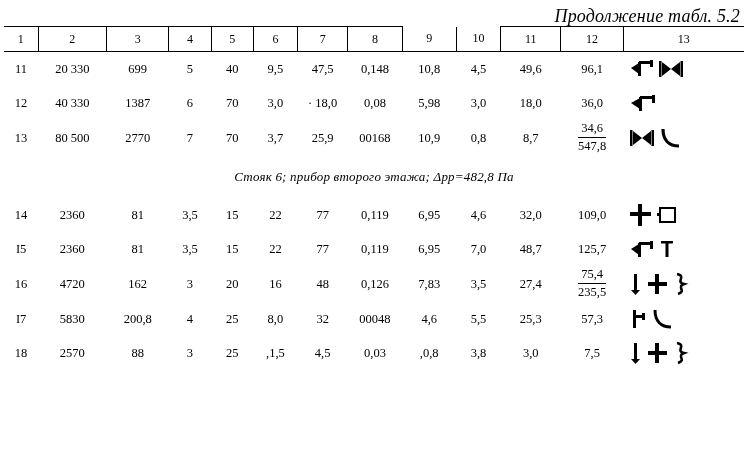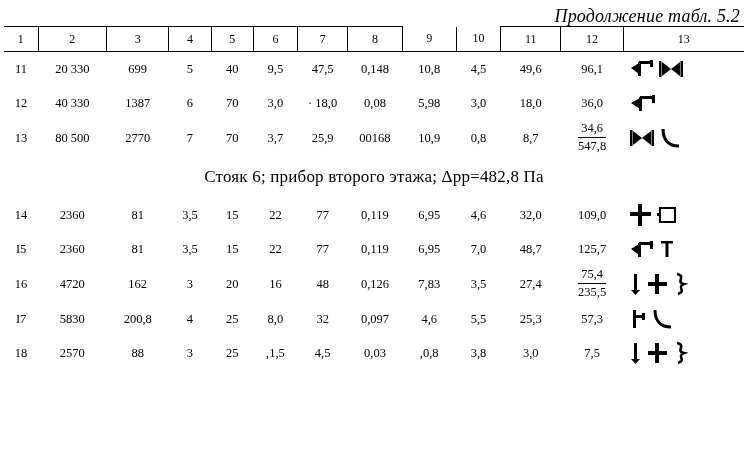--- a/index.html
+++ b/index.html
@@ -82,21 +82,22 @@
     border-bottom: 1.2px solid #000;
     padding: 0 2px 1px 2px;
     display: block;
   }
   .sum .bot {
     display: block;
     padding-top: 1px;
   }
   .sectionrow td {
     height: 42px;
-    font-size: 17px;
+    font-style: italic;
+    font-size: 13px;
     text-align: center;
   }
   .sectionrow .lbl { letter-spacing: 0.2px; }
   .symwrap {
     display: flex;
     align-items: center;
     justify-content: flex-start;
     gap: 4px;
     padding-left: 6px;
     height: 100%;
@@ -329,21 +330,21 @@
 
 
       <tr class="data">
         <td>I7</td>
         <td>5830</td>
         <td>200,8</td>
         <td>4</td>
         <td>25</td>
         <td>8,0</td>
         <td>32</td>
-        <td>0,097</td>
+        <td>00048</td>
         <td>4,6</td>
         <td>5,5</td>
         <td>25,3</td>
         <td>57,3</td>
         <td>
           <div class="symwrap">
             <svg width="18" height="22" viewBox="0 0 18 22">
               <rect x="4" y="2" width="3" height="18" fill="#000"></rect>
               <rect x="6" y="7" width="9" height="3" fill="#000"></rect>
               <rect x="13" y="5" width="3" height="7" fill="#000"></rect>

